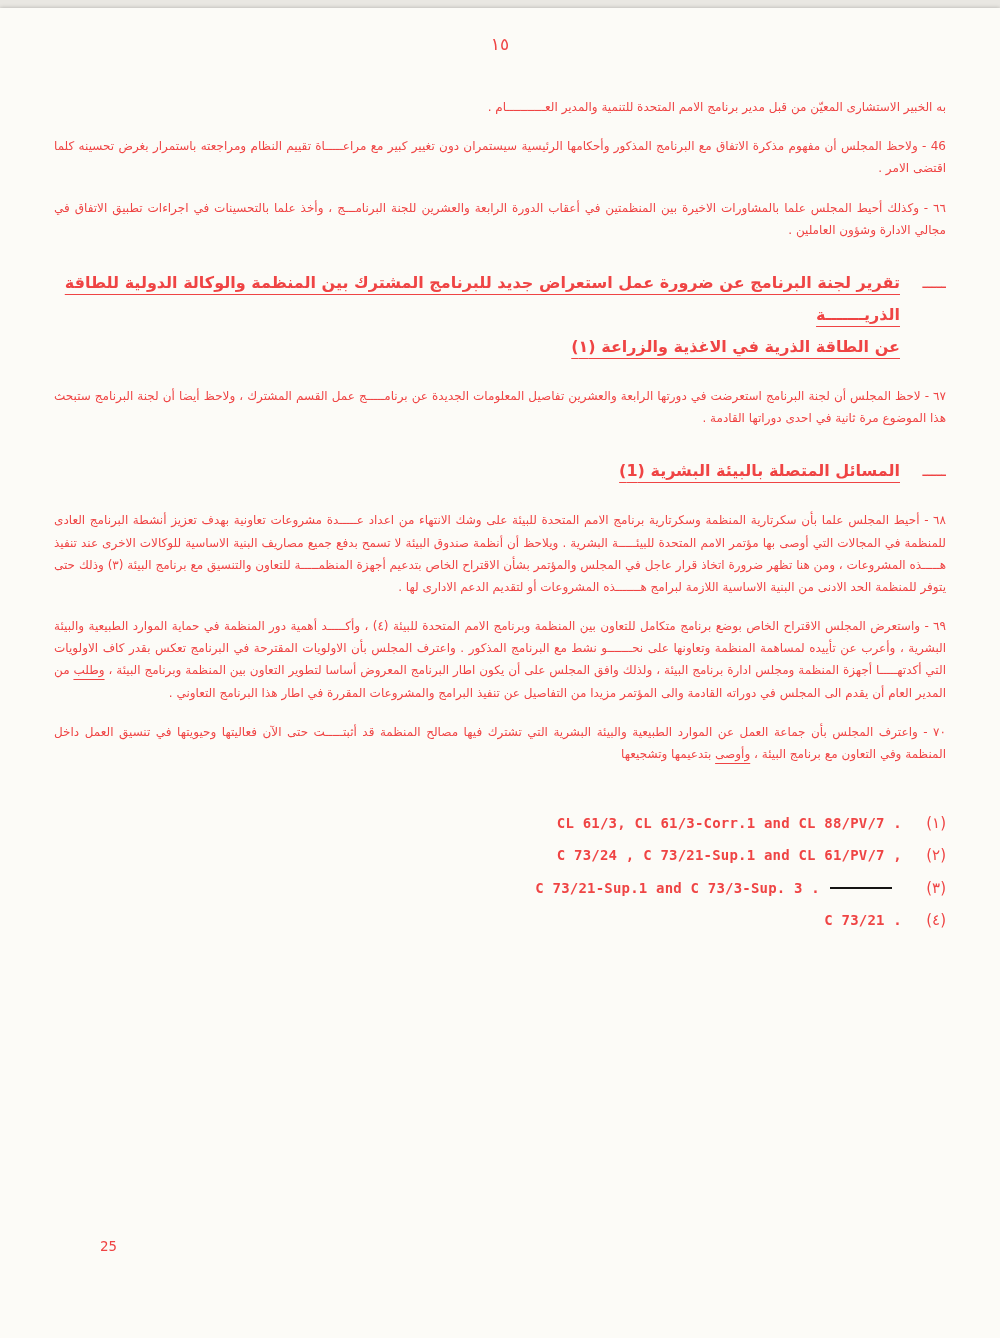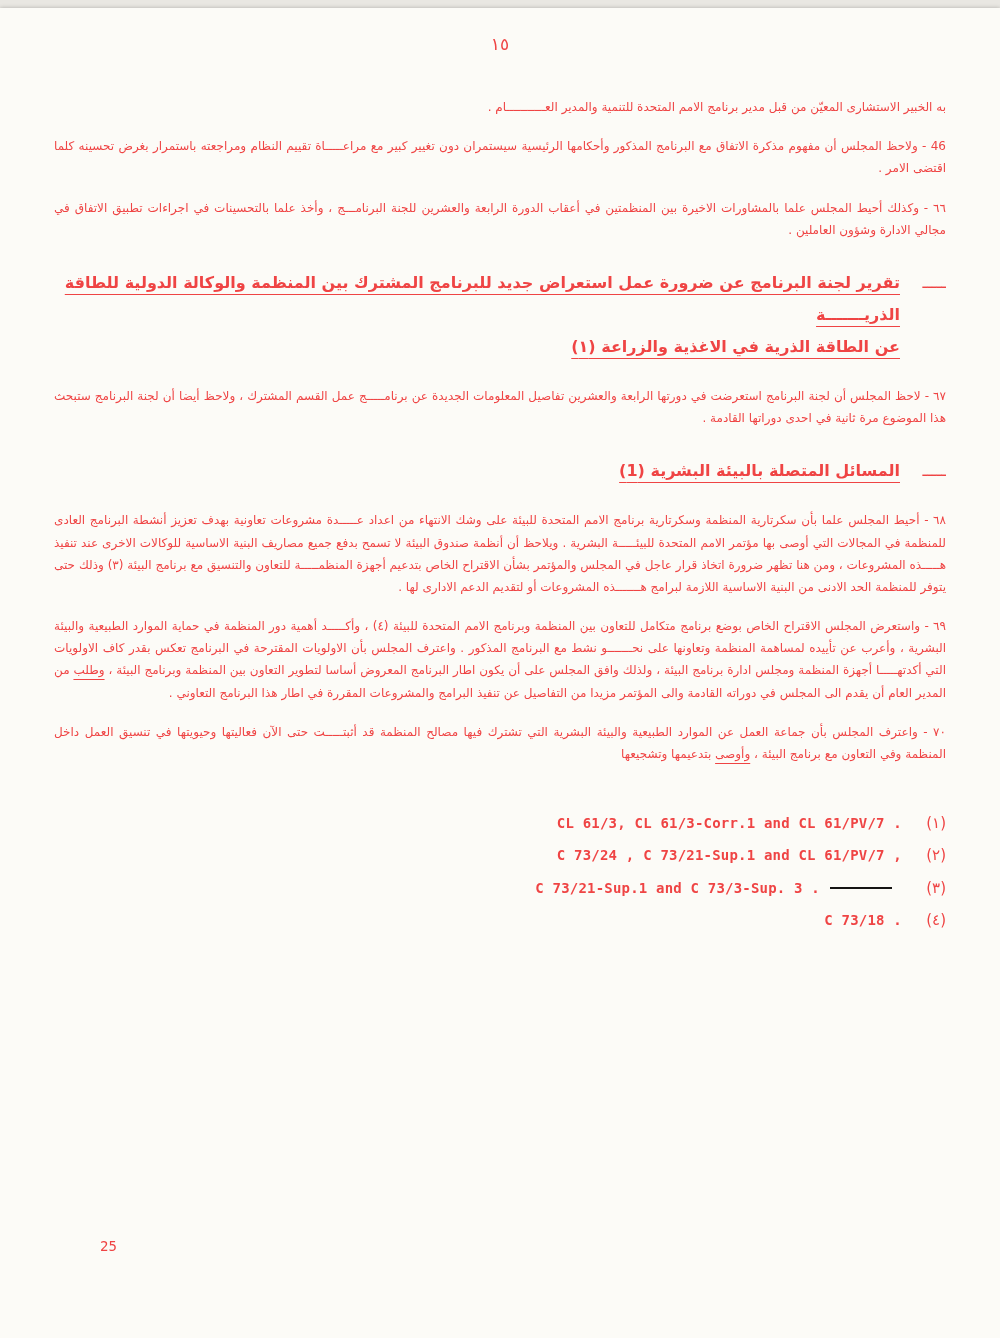--- a/index.html
+++ b/index.html
@@ -129,33 +129,33 @@
 
     <p class="para">٦٨ - أحيط المجلس علما بأن سكرتارية المنظمة وسكرتارية برنامج الامم المتحدة للبيئة على وشك الانتهاء من اعداد عـــــدة مشروعات تعاونية بهدف تعزيز أنشطة البرنامج العادى للمنظمة في المجالات التي أوصى بها مؤتمر الامم المتحدة للبيئـــــة البشرية . ويلاحظ أن أنظمة صندوق البيئة لا تسمح بدفع جميع مصاريف البنية الاساسية للوكالات الاخرى عند تنفيذ هـــــذه المشروعات ، ومن هنا تظهر ضرورة اتخاذ قرار عاجل في المجلس والمؤتمر بشأن الاقتراح الخاص بتدعيم أجهزة المنظمـــــة للتعاون والتنسيق مع برنامج البيئة (٣) وذلك حتى يتوفر للمنظمة الحد الادنى من البنية الاساسية اللازمة لبرامج هـــــــذه المشروعات أو لتقديم الدعم الادارى لها .</p>
 
     <p class="para"><span>٦٩ - واستعرض المجلس الاقتراح الخاص بوضع برنامج متكامل للتعاون بين المنظمة وبرنامج الامم المتحدة للبيئة (٤) ، وأكـــــد أهمية دور المنظمة في حماية الموارد الطبيعية والبيئة البشرية ، وأعرب عن تأييده لمساهمة المنظمة وتعاونها على نحـــــــو نشط مع البرنامج المذكور . واعترف المجلس بأن الاولويات المقترحة في البرنامج تعكس بقدر كاف الاولويات التي أكدتهـــــا أجهزة المنظمة ومجلس ادارة برنامج البيئة ، ولذلك وافق المجلس على أن يكون اطار البرنامج المعروض أساسا لتطوير التعاون بين المنظمة وبرنامج البيئة ، </span><span class="uw">وطلب</span><span> من المدير العام أن يقدم الى المجلس في دوراته القادمة والى المؤتمر مزيدا من التفاصيل عن تنفيذ البرامج والمشروعات المقررة في اطار هذا البرنامج التعاوني .</span></p>
 
     <p class="para"><span>٧٠ - واعترف المجلس بأن جماعة العمل عن الموارد الطبيعية والبيئة البشرية التي تشترك فيها مصالح المنظمة قد أثبتـــــت حتى الآن فعاليتها وحيويتها في تنسيق العمل داخل المنظمة وفي التعاون مع برنامج البيئة ، </span><span class="uw">وأوصى</span><span> بتدعيمها وتشجيعها</span></p>
 
     <div class="footnotes">
       <div class="footnote-row">
         <span class="fn-marker">(١)</span>
-        <span class="fn-text">CL 61/3, CL 61/3-Corr.1 and CL 61/PV/7 .</span>
+        <span class="fn-text">CL 61/3, CL 61/3-Corr.1 and CL 88/PV/7 .</span>
       </div>
       <div class="footnote-row">
         <span class="fn-marker">(٢)</span>
         <span class="fn-text">C 73/24 , C 73/21-Sup.1 and CL 61/PV/7 ,</span>
       </div>
       <div class="footnote-row">
         <span class="fn-marker">(٣)</span>
         <span class="fn-rule"></span>
         <span class="fn-text">C 73/21-Sup.1 and C 73/3-Sup. 3 .</span>
       </div>
       <div class="footnote-row">
         <span class="fn-marker">(٤)</span>
-        <span class="fn-text">C 73/18 .</span>
+        <span class="fn-text">C 73/21 .</span>
       </div>
     </div>
 
   </div>
 
   <div class="page-num-bottom">25</div>
 </div>
 
 </body></html>

